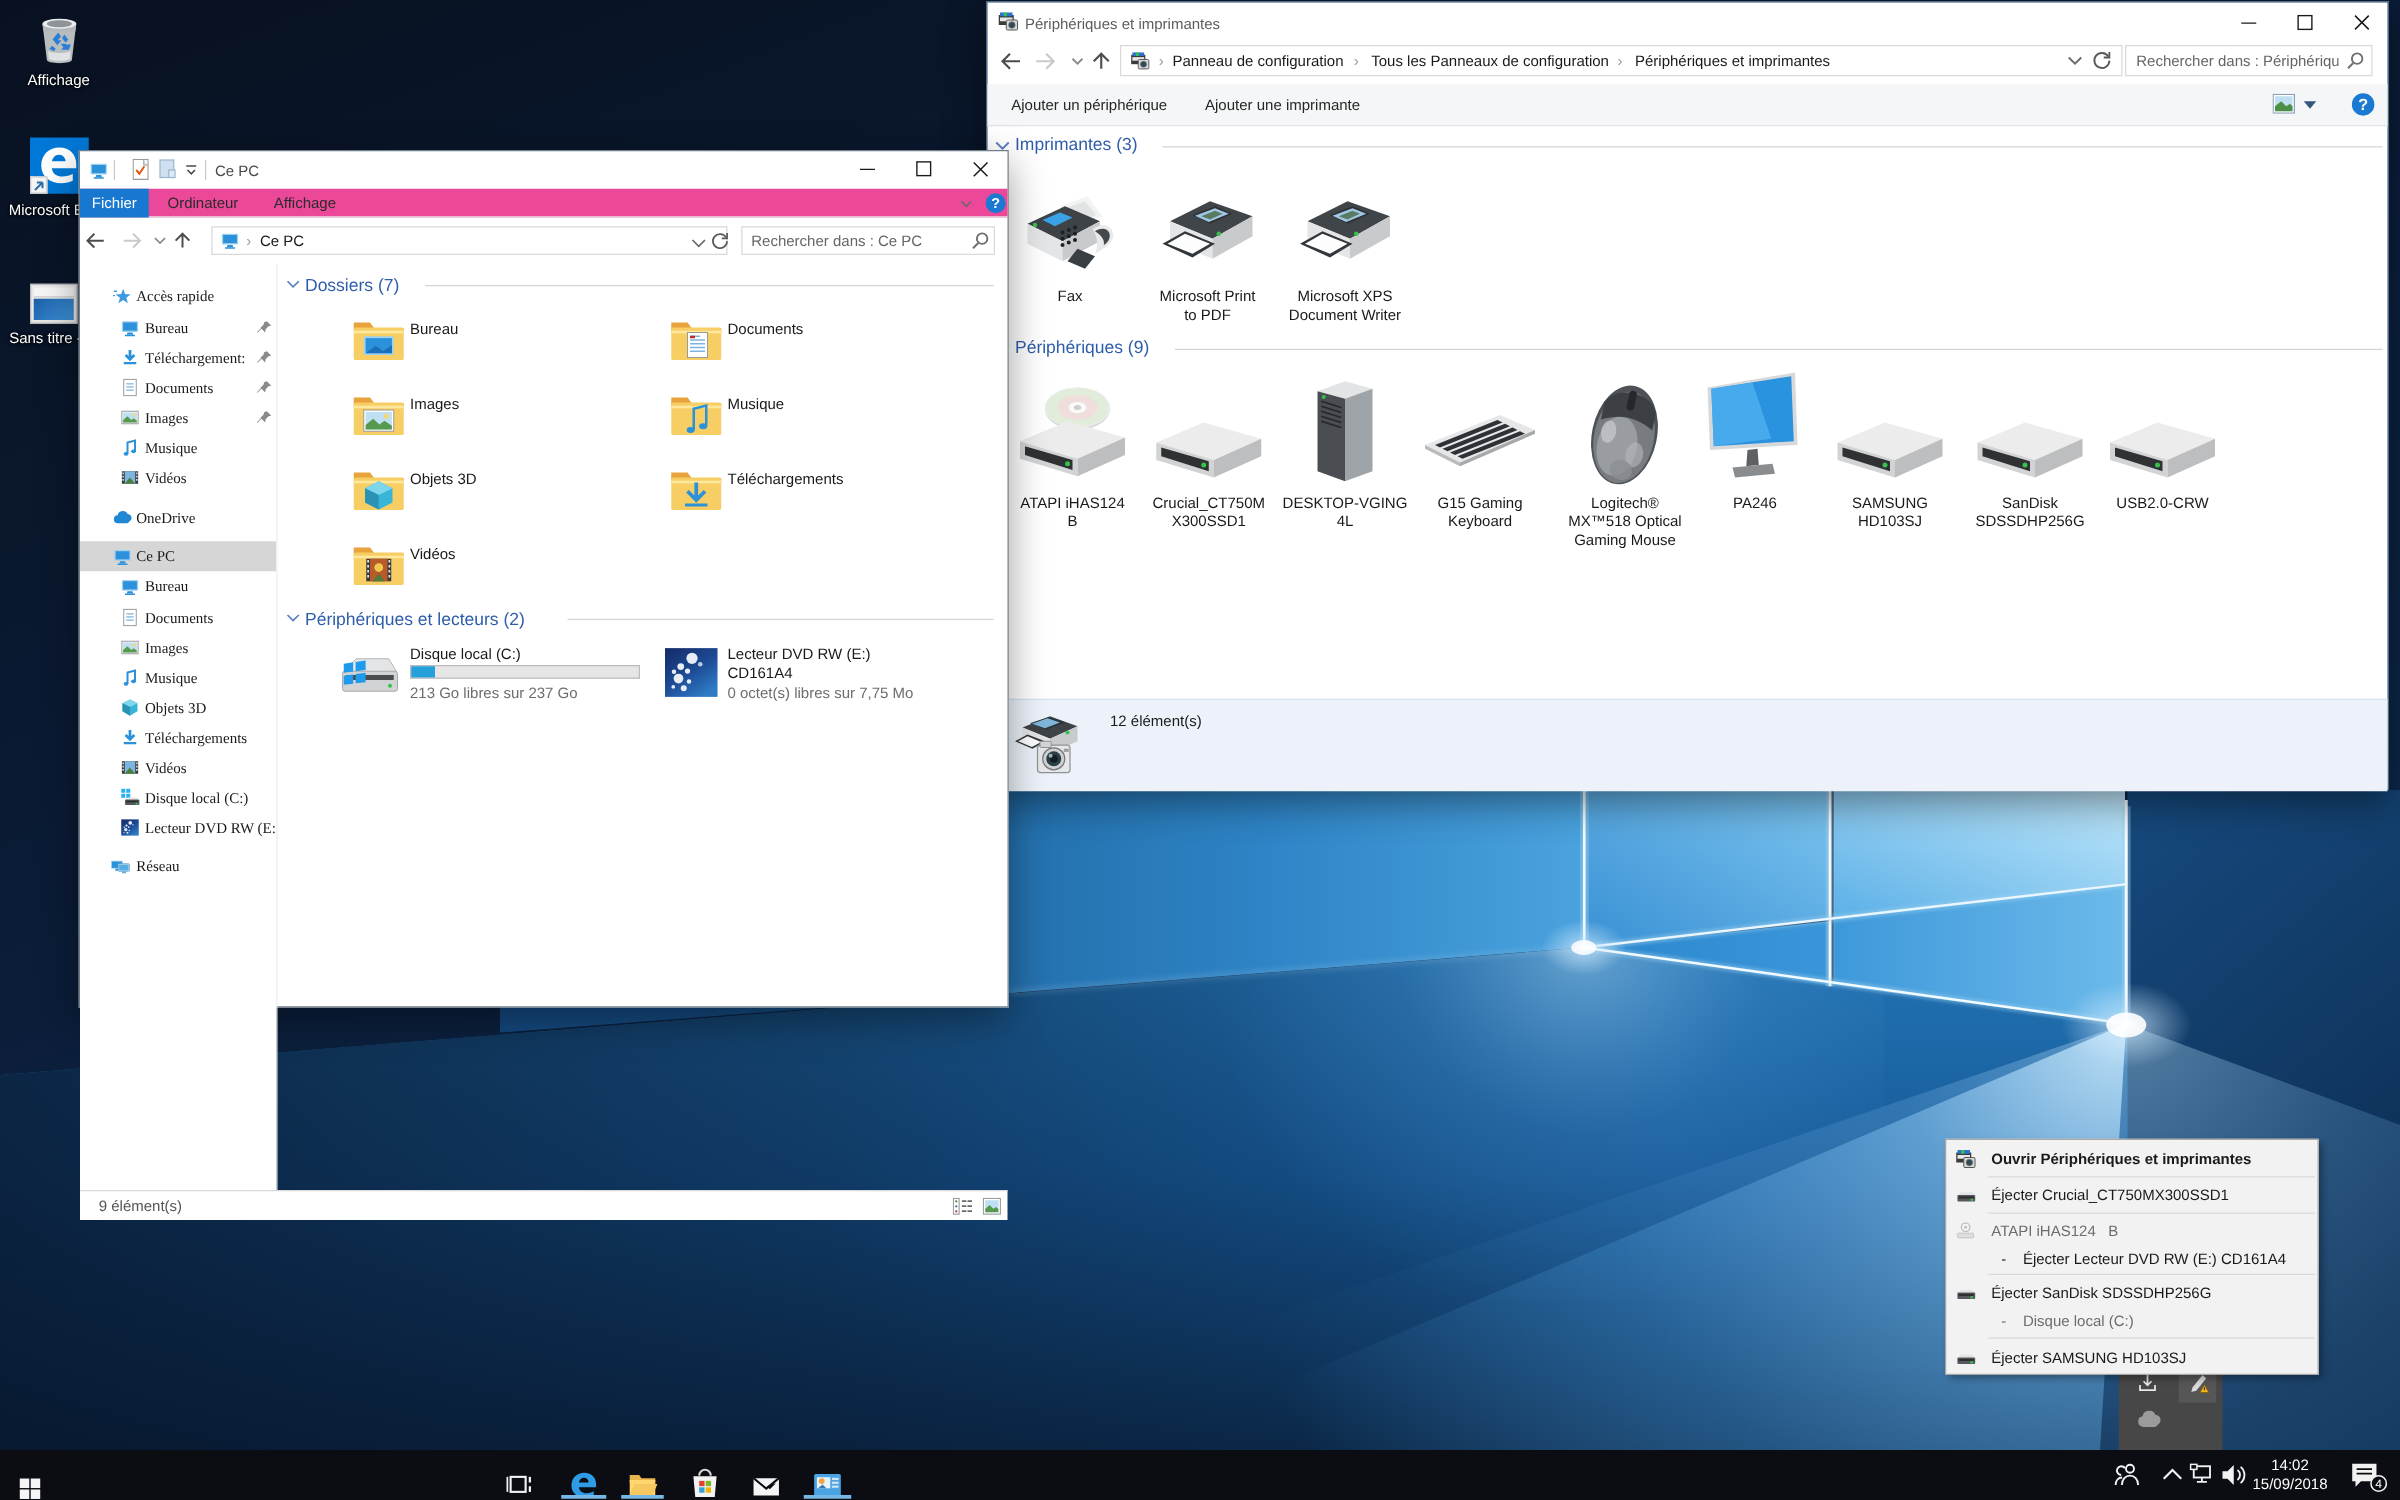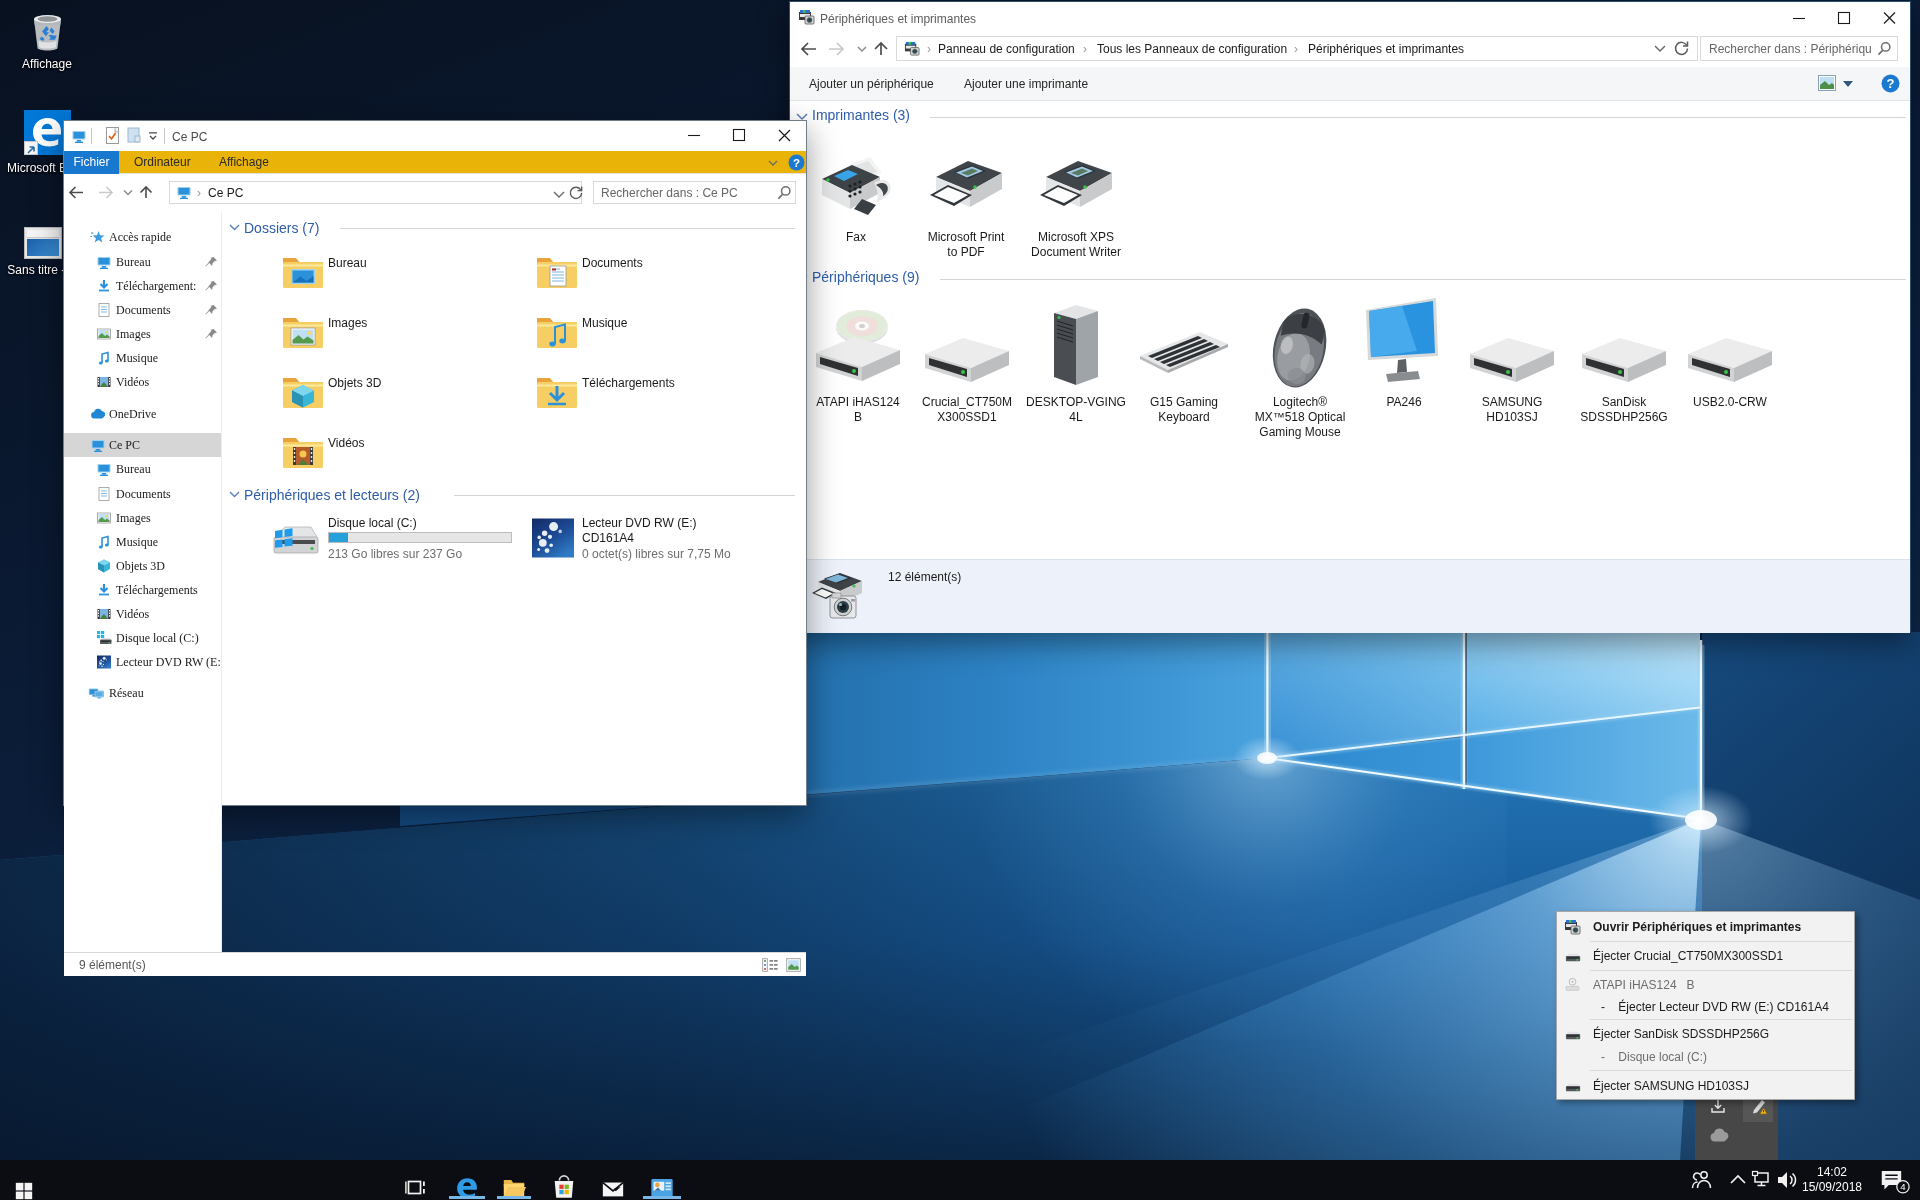--- a/index.html
+++ b/index.html
@@ -21,21 +21,21 @@
 .addrbox { position:absolute; border:1px solid #d9d9d9; background:#fff; }
 .searchbox { position:absolute; border:1px solid #d9d9d9; background:#fff; }
 .bc { font-size:12px; color:#1a1a1a; position:absolute; white-space:nowrap; }
 .ph { font-size:12px; color:#666; position:absolute; white-space:nowrap; }
 .sep { color:#9a9a9a; }
 .grouphdr { position:absolute; font-size:14px; color:#2e5daa; white-space:nowrap; }
 .ghline { position:absolute; height:1px; background:#d5d5d5; }
 .ilabel { position:absolute; font-size:12px; color:#1a1a1a; text-align:center; line-height:15px; }
 .gray { color:#6d6d6d; }
 
-#ribbon { position:absolute; left:0; top:30px; width:100%; height:23px; background:#eab308; border-bottom:1px solid #e3e3e3;padding-left:40px; }
+#ribbon { position:absolute; left:0; top:30px; width:100%; height:23px; background:#ec4899; border-bottom:1px solid #e3e3e3;padding-left:40px; }
 #ftab { position:absolute; left:0; top:0; width:55px; height:23px; background:#1878cf; color:#fff; font-size:12px; text-align:center; line-height:23px; }
 .rtab { position:absolute; top:0; height:23px; font-size:12px; color:#2b2b2b; line-height:23px; }
 #sidebar { position:absolute; left:0; top:90px; width:157px; height:741px; background:#fff; font-size:12px; }
 .sbitem { position:absolute; left:0; width:157px; height:24px; line-height:24px; color:#1a1a1a; white-space:nowrap;font-family:Liberation Serif, serif; }
 .sbitem .lbl { position:absolute; left:52px; }
 .sbitem .lbl2 { position:absolute; left:45px; }
 .sbicon { position:absolute; top:4px; width:16px; height:16px; }
 .pin { position:absolute; left:140px; top:5px; }
 #statusbar { position:absolute; left:0; top:831px; width:100%; height:24px; border-top:1px solid #d9d9d9; background:#fff; font-size:12px; color:#555; }
 

